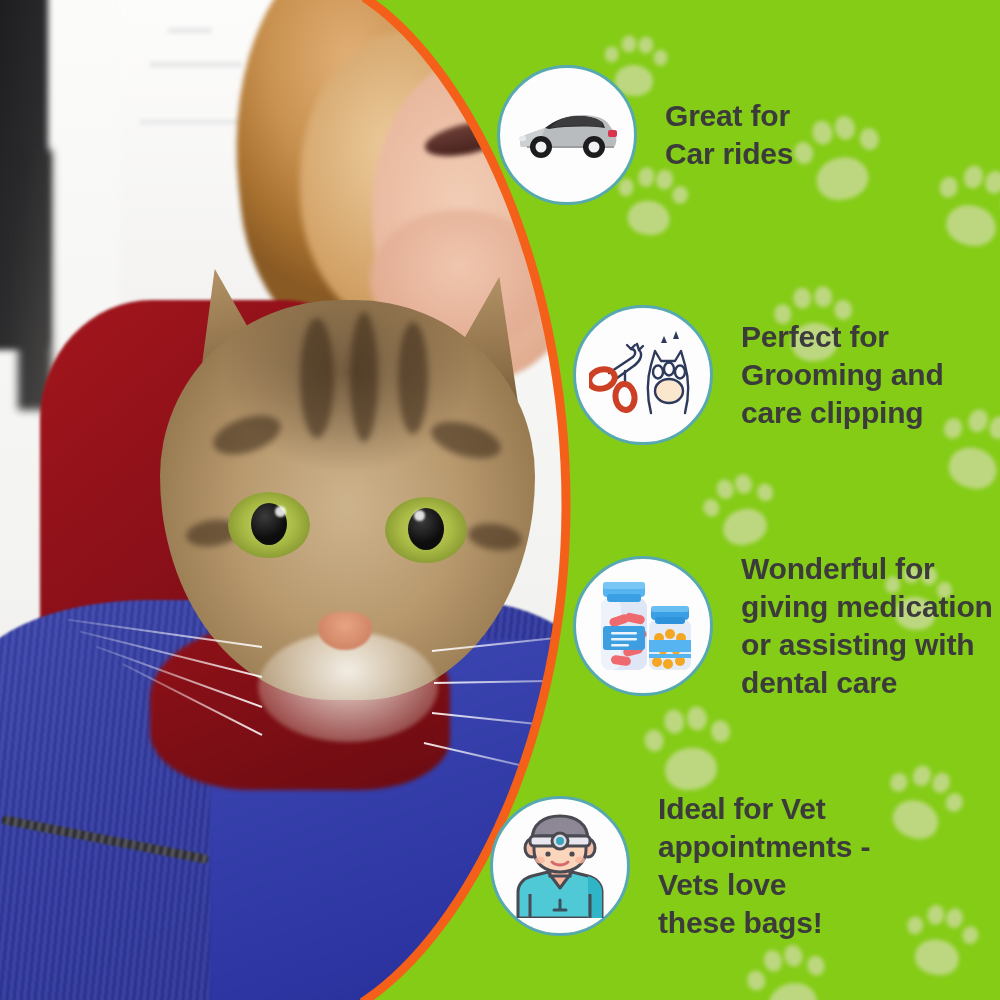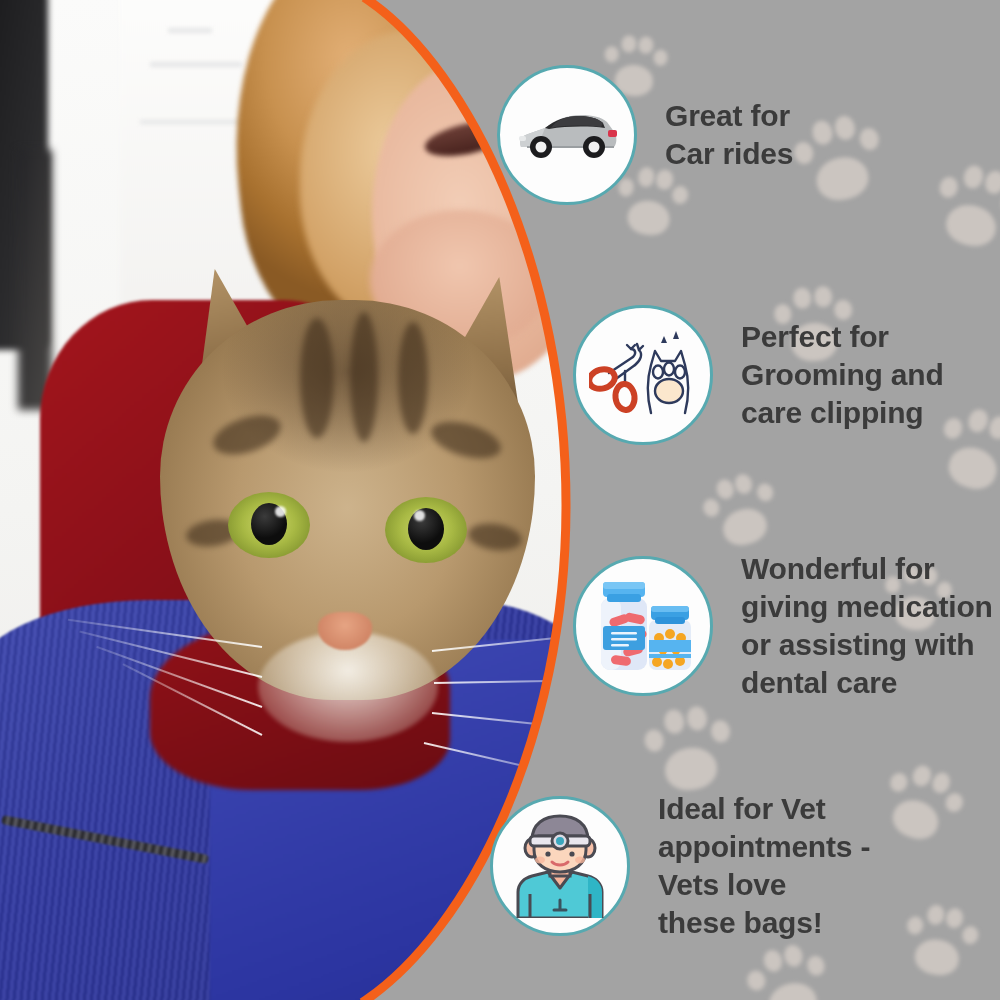--- a/index.html
+++ b/index.html
@@ -5,21 +5,21 @@
   html, body {
     margin: 0;
     padding: 0;
     background: #ffffff;
   }
   #page {
     position: relative;
     width: 1000px;
     height: 1000px;
     overflow: hidden;
-    background: #a3a3a3;
+    background: #84cc16;
     font-family: "Liberation Sans", sans-serif;
   }
 
   
   .paw-layer {
     position: absolute;
     inset: 0;
     pointer-events: none;
   }
   .paw {

